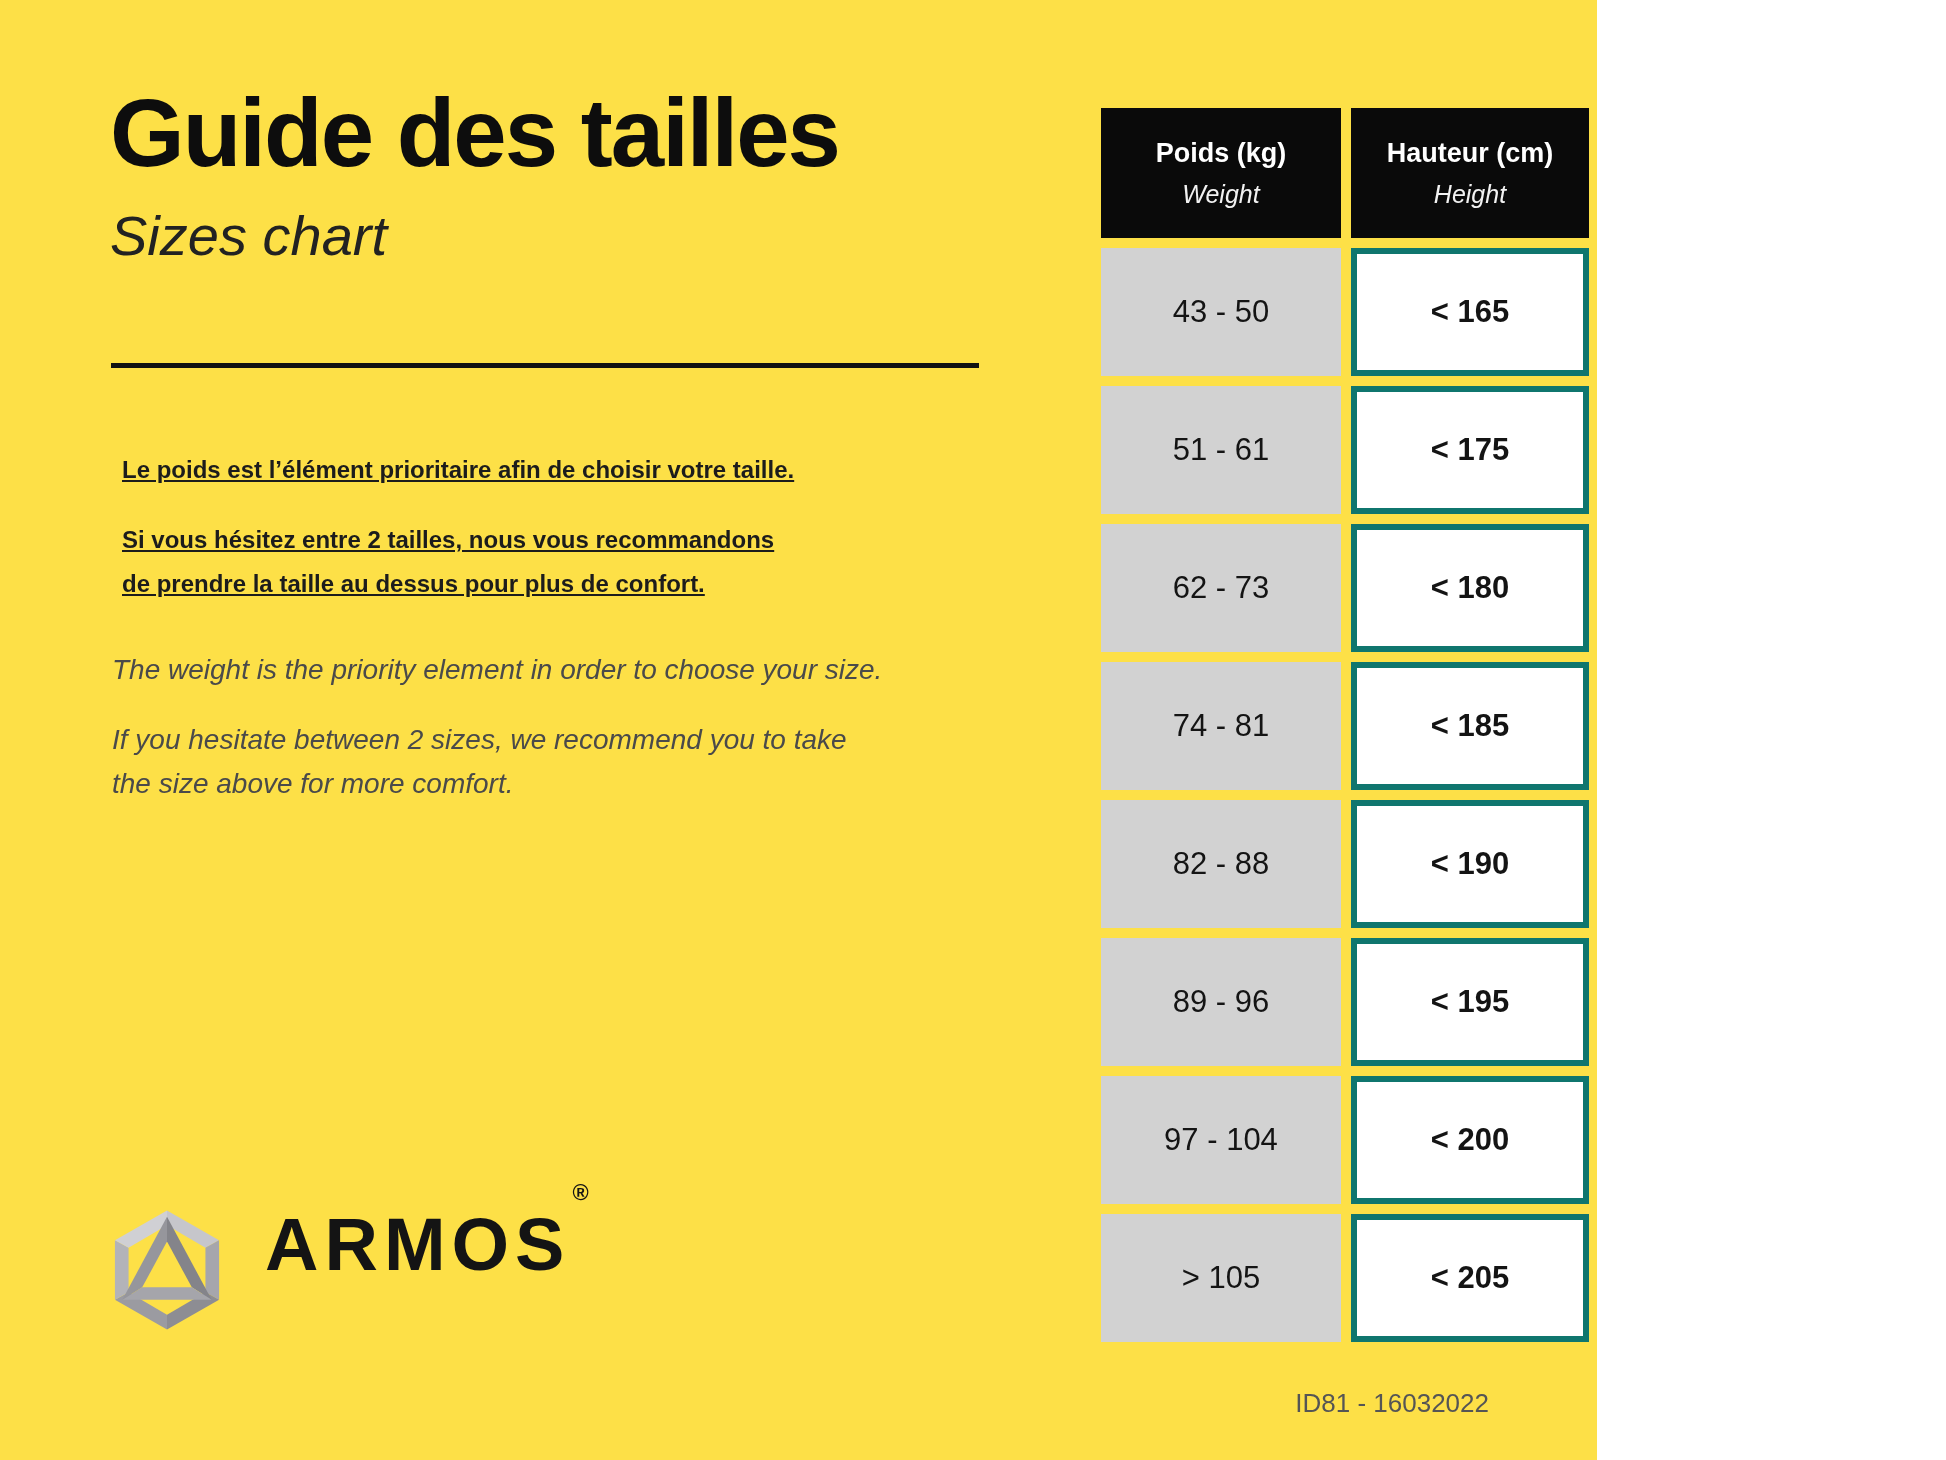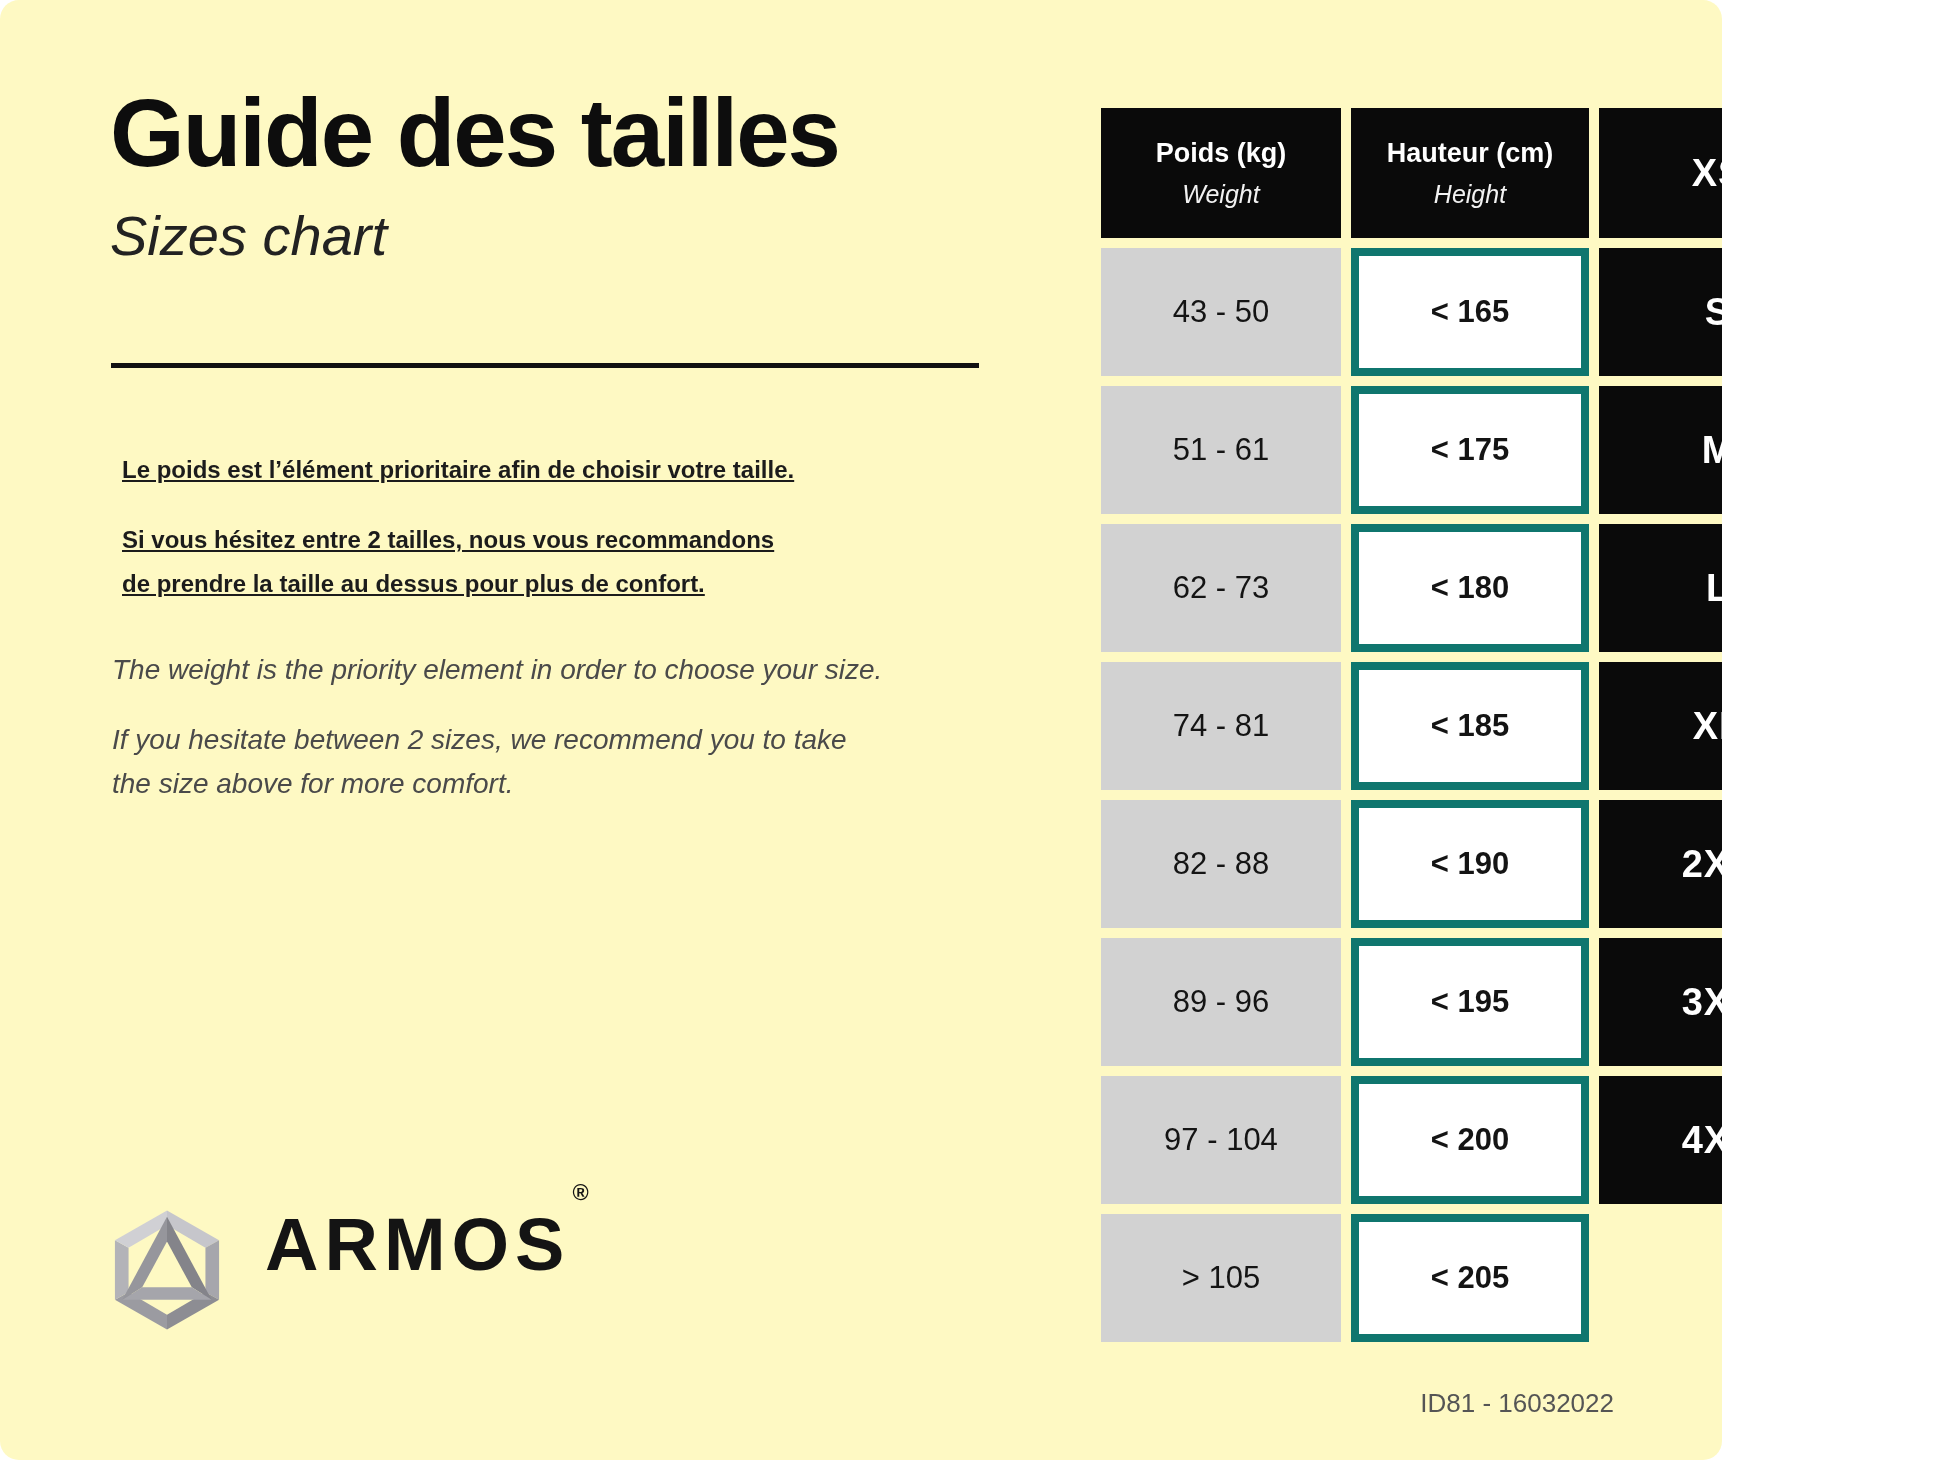--- a/index.html
+++ b/index.html
@@ -4,25 +4,24 @@
 <style>
   html, body {
     margin: 0;
     padding: 0;
     background: #ffffff;
     font-family: "Liberation Sans", sans-serif;
     color: #111111;
   }
   .page {
     position: relative;
-    width: 1722px;
+    width: 1597px;
     height: 1460px;
-    background: #fef9c3;
+    background: #fde047;
     overflow: hidden;
-    border-radius: 19px;
   }
 
   
   .page-title {
     position: absolute;
     left: 110px;
     top: 83px;
     margin: 0;
     font-size: 96px;
     font-weight: 800;
@@ -150,21 +149,21 @@
     letter-spacing: 1px;
   }
   .cell.weight {
     background: #d2d2d2;
     color: #141414;
     font-size: 31px;
     font-weight: 400;
   }
   .cell.height {
     background: #ffffff;
-    border: 8px solid #0f766e;
+    border: 6px solid #0f766e;
     color: #141414;
     font-size: 31px;
     font-weight: 700;
   }
 
   
   .doc-id {
     position: absolute;
     right: 108px;
     top: 1388px;

